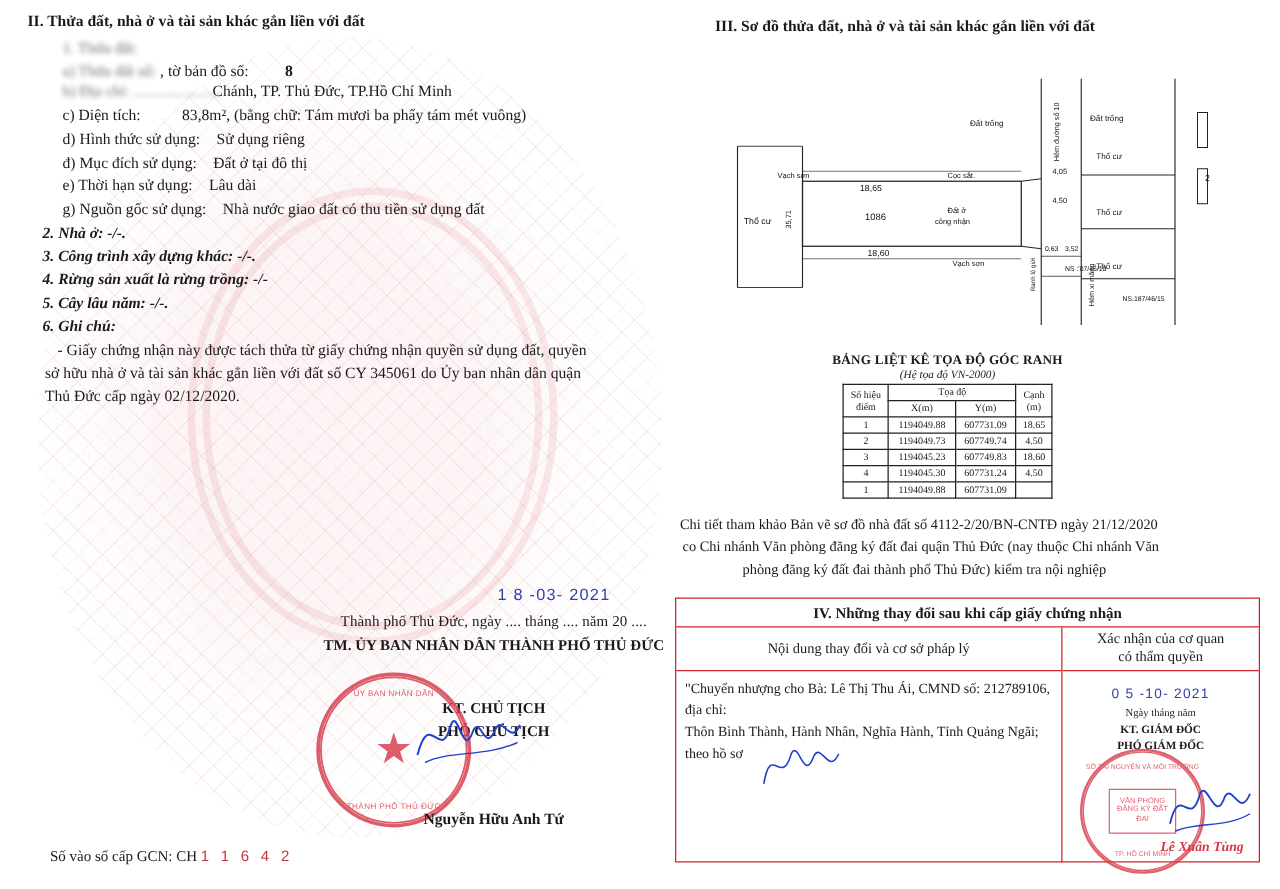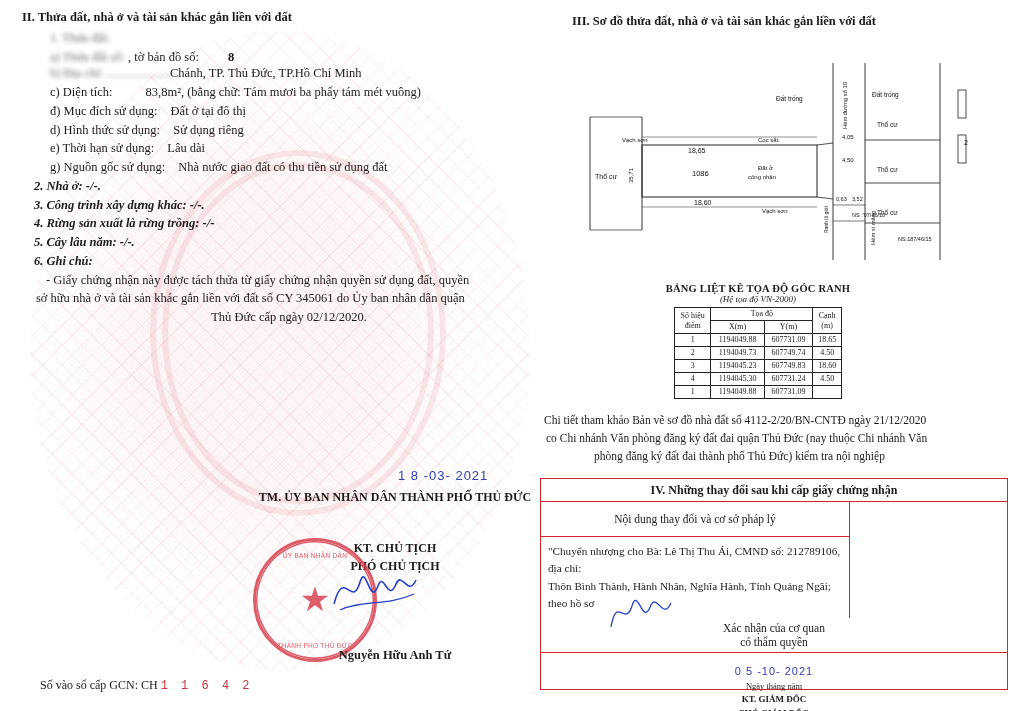--- a/index.html
+++ b/index.html
@@ -92,21 +92,21 @@
   .handsig{
     position:absolute;left:330px;top:560px;width:90px;height:56px;color:#2440c8;
   }
 
   
   .boxIV{position:absolute;left:540px;top:478px;width:466px;height:210px;border:1.4px solid #d1232a;}
   .boxIV .title{
     height:22px;border-bottom:1.2px solid #d1232a;display:flex;align-items:center;justify-content:center;
     font-weight:bold;font-size:12px;
   }
-  .boxIV .cols{display:flex;height:calc(100% - 22px);flex-direction:column;}
+  .boxIV .cols{display:flex;height:calc(100% - 22px);}
   .boxIV .c1{width:308px;border-right:1.2px solid #d1232a;}
   .boxIV .c2{flex:1;}
   .boxIV .chead{
     height:34px;display:flex;align-items:center;justify-content:center;text-align:center;
     font-size:11.5px;line-height:1.3;border-bottom:1.2px solid #d1232a;padding:0 6px;
   }
   .boxIV .cbody{padding:6px 7px;font-size:11.2px;line-height:1.55;position:relative;height:calc(100% - 34px);}
   .boxIV .c2 .cbody{font-size:9px;text-align:center;}
   .stamp-date{
     color:#2f3fb0;font-size:11px;letter-spacing:1px;font-family:Liberation Sans, sans-serif;
@@ -129,21 +129,21 @@
     width:52px;height:34px;border:1.6px solid #d63a4a;color:#d63a4a;font-size:6px;
     display:flex;align-items:center;justify-content:center;text-align:center;line-height:1.25;
     font-family:"Liberation Sans", sans-serif;
   }
   .signer2{position:absolute;right:12px;bottom:16px;color:#d63a4a;font-weight:bold;font-size:11px;font-style:italic;}
   .handsig2{position:absolute;left:82px;top:84px;color:#2440c8;}
   .handsig3{position:absolute;left:64px;top:50px;color:#2440c8;}
 
   
   .footer{position:absolute;left:40px;top:678px;font-size:12px;}
-  .footer .num{color:#c5343f;letter-spacing:3px;font-family:Liberation Mono, monospace;}
+  .footer .num{color:#c5343f;letter-spacing:3px;font-family:Liberation Sans, sans-serif;}
 </style>
 </head>
 <body>
 
 <div class="watermark"></div>
 <div class="wm2"></div>
 <div class="wm3"></div>
 
 <div class="left">
   <div class="sec-head">II. Thửa đất, nhà ở và tài sản khác gắn liền với đất</div>
@@ -160,48 +160,48 @@
     <span class="blurred" style="position:absolute;">b) Địa chỉ: .......................</span>
     <span style="padding-left:120px;">Chánh, TP. Thủ Đức, TP.Hồ Chí Minh</span>
   </div>
 
   <div class="row indent">
     <span>c) Diện tích:</span>
     <span style="padding-left:30px;">83,8m², (bằng chữ: Tám mươi ba phẩy tám mét vuông)</span>
   </div>
 
   <div class="row indent">
+    <span>d) Hình thức sử dụng:</span>
+    <span style="padding-left:10px;">Sử dụng riêng</span>
+  </div>
+
+  <div class="row indent">
     <span>đ) Mục đích sử dụng:</span>
     <span style="padding-left:10px;">Đất ở tại đô thị</span>
-  </div>
-
-  <div class="row indent">
-    <span>d) Hình thức sử dụng:</span>
-    <span style="padding-left:10px;">Sử dụng riêng</span>
   </div>
 
   <div class="row indent">
     <span>e) Thời hạn sử dụng:</span>
     <span style="padding-left:10px;">Lâu dài</span>
   </div>
 
   <div class="row indent">
     <span>g) Nguồn gốc sử dụng:</span>
     <span style="padding-left:10px;">Nhà nước giao đất có thu tiền sử dụng đất</span>
   </div>
 
   <div class="bold-italic" style="padding-left:12px;">2. Nhà ở:  -/-.</div>
   <div class="bold-italic" style="padding-left:12px;">3. Công trình xây dựng khác:  -/-.</div>
   <div class="bold-italic" style="padding-left:12px;">4. Rừng sản xuất là rừng trồng: -/-</div>
   <div class="bold-italic" style="padding-left:12px;">5. Cây lâu năm:  -/-.</div>
   <div class="bold-italic" style="padding-left:12px;">6. Ghi chú:</div>
 
   <div class="note-lines" style="padding-left:24px;">- Giấy chứng nhận này được tách thửa từ giấy chứng nhận quyền sử dụng đất, quyền</div>
   <div class="note-lines" style="padding-left:14px;">sở hữu nhà ở và tài sản khác gắn liền với đất số CY 345061 do Ủy ban nhân dân quận</div>
-  <div class="note-lines" style="padding-left:14px;text-align:center;">Thủ Đức cấp ngày 02/12/2020.</div>
+  <div class="note-lines" style="padding-left:14px;">Thủ Đức cấp ngày 02/12/2020.</div>
 </div>
 
 <div class="right-head">III. Sơ đồ thửa đất, nhà ở và tài sản khác gắn liền với đất</div>
 
 <div class="diagram">
   <svg width="420" height="215" viewBox="0 0 420 215">
 
     <line x1="253" y1="8" x2="253" y2="205" stroke="#222" stroke-width="0.9"></line>
     <line x1="285" y1="8" x2="285" y2="205" stroke="#222" stroke-width="0.9"></line>
     <line x1="360" y1="8" x2="360" y2="205" stroke="#222" stroke-width="0.9"></line>
@@ -314,20 +314,21 @@
 </div>
 
 <div class="detail">
   <span class="l1">Chi tiết tham khảo Bản vẽ sơ đồ nhà đất số 4112-2/20/BN-CNTĐ ngày 21/12/2020</span>
   <span class="l2">co Chi nhánh Văn phòng đăng ký đất đai quận Thủ Đức (nay thuộc Chi nhánh Văn</span>
   <span class="l3">phòng đăng ký đất đai thành phố Thủ Đức) kiểm tra nội nghiệp</span>
 </div>
 
 <div class="date-stamp">1 8 -03- 2021</div>
 <div class="sig">
+  <div class="line1">Thành phố Thủ Đức, ngày  ....  tháng  ....  năm 20 ....</div>
   <div class="line2">TM. ỦY BAN NHÂN DÂN THÀNH PHỐ THỦ ĐỨC</div>
   <div class="line3">KT. CHỦ TỊCH</div>
   <div class="line4">PHÓ CHỦ TỊCH</div>
 </div>
 
 <div class="seal">
   <div class="t-top">ỦY BAN NHÂN DÂN</div>
   <div class="star">★</div>
   <div class="t-bot">THÀNH PHỐ THỦ ĐỨC</div>
 </div>

